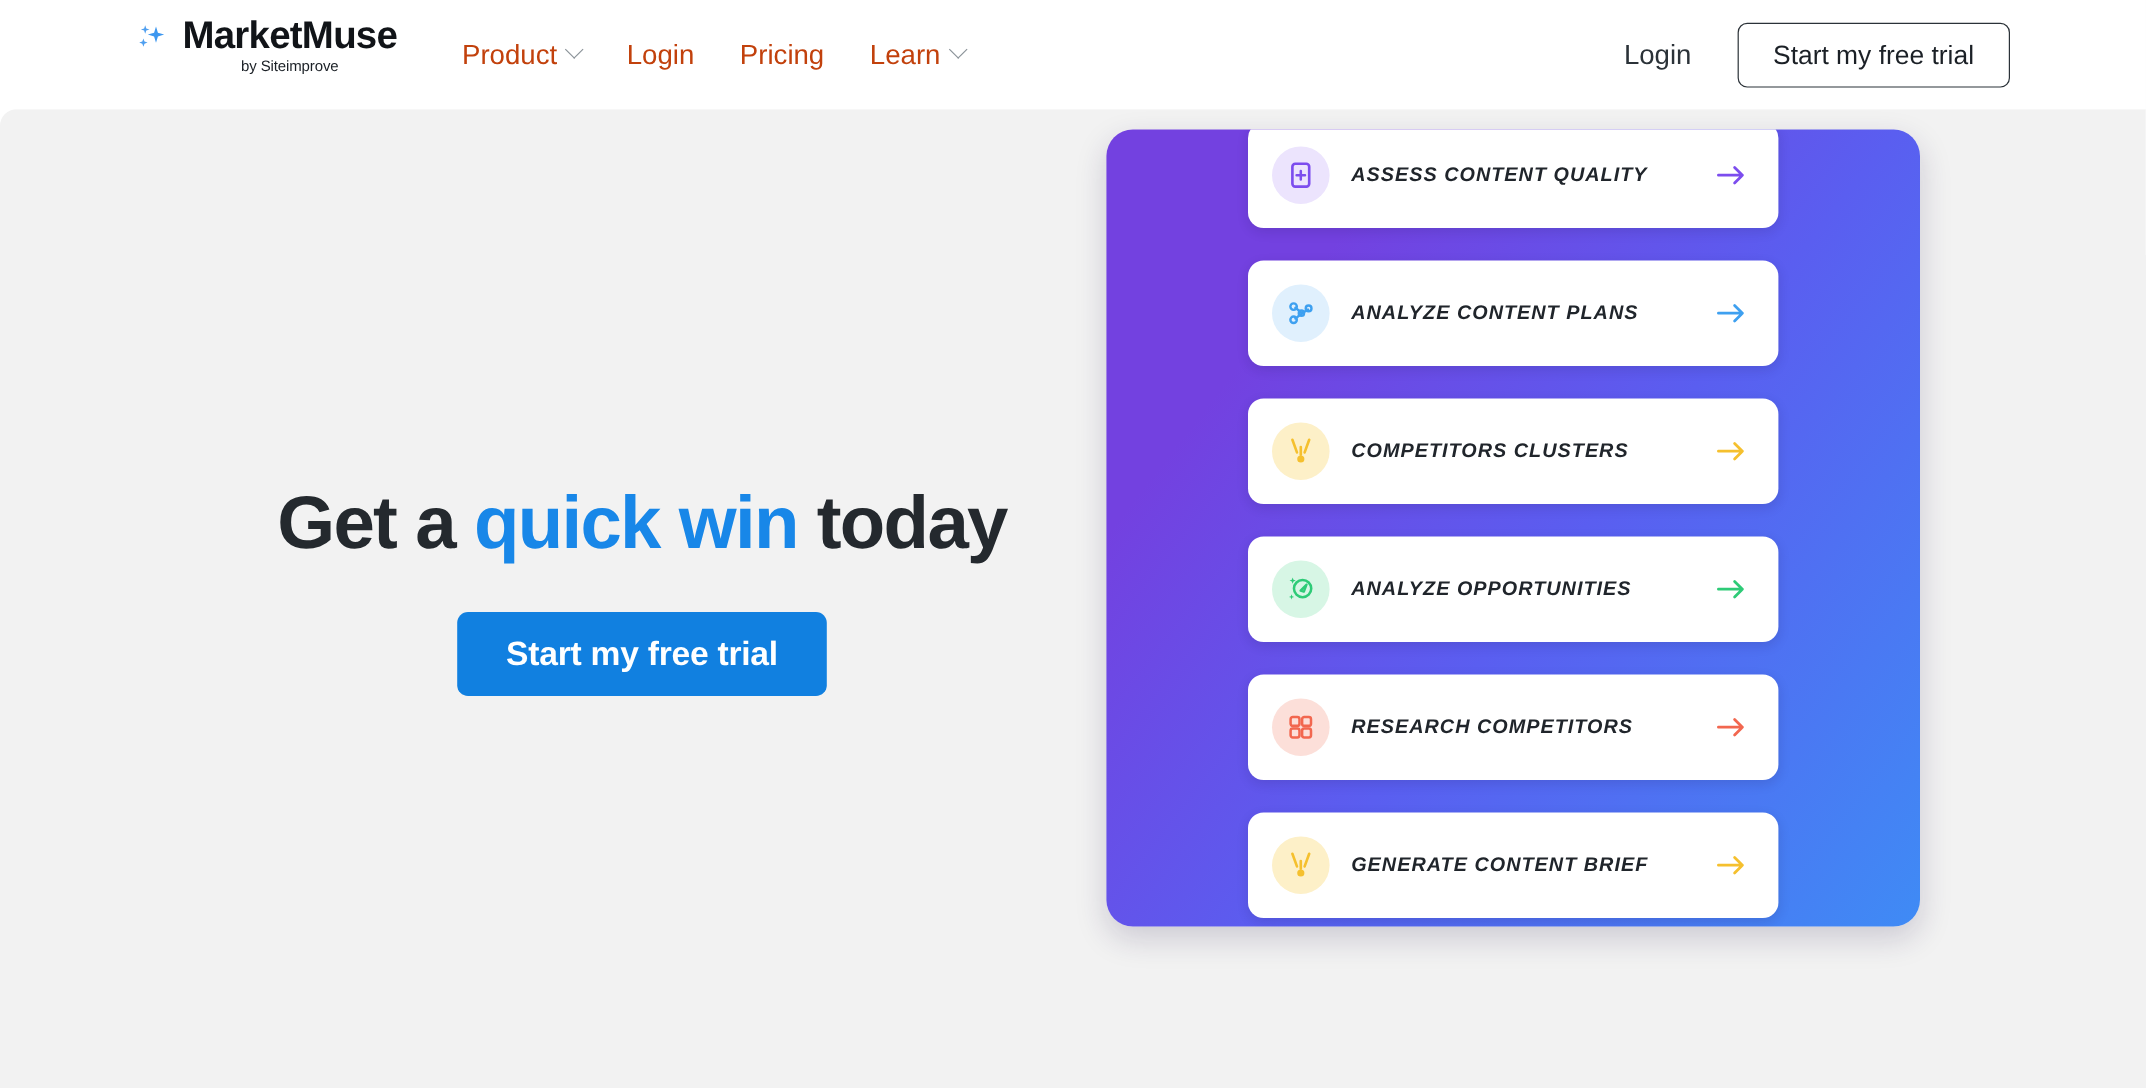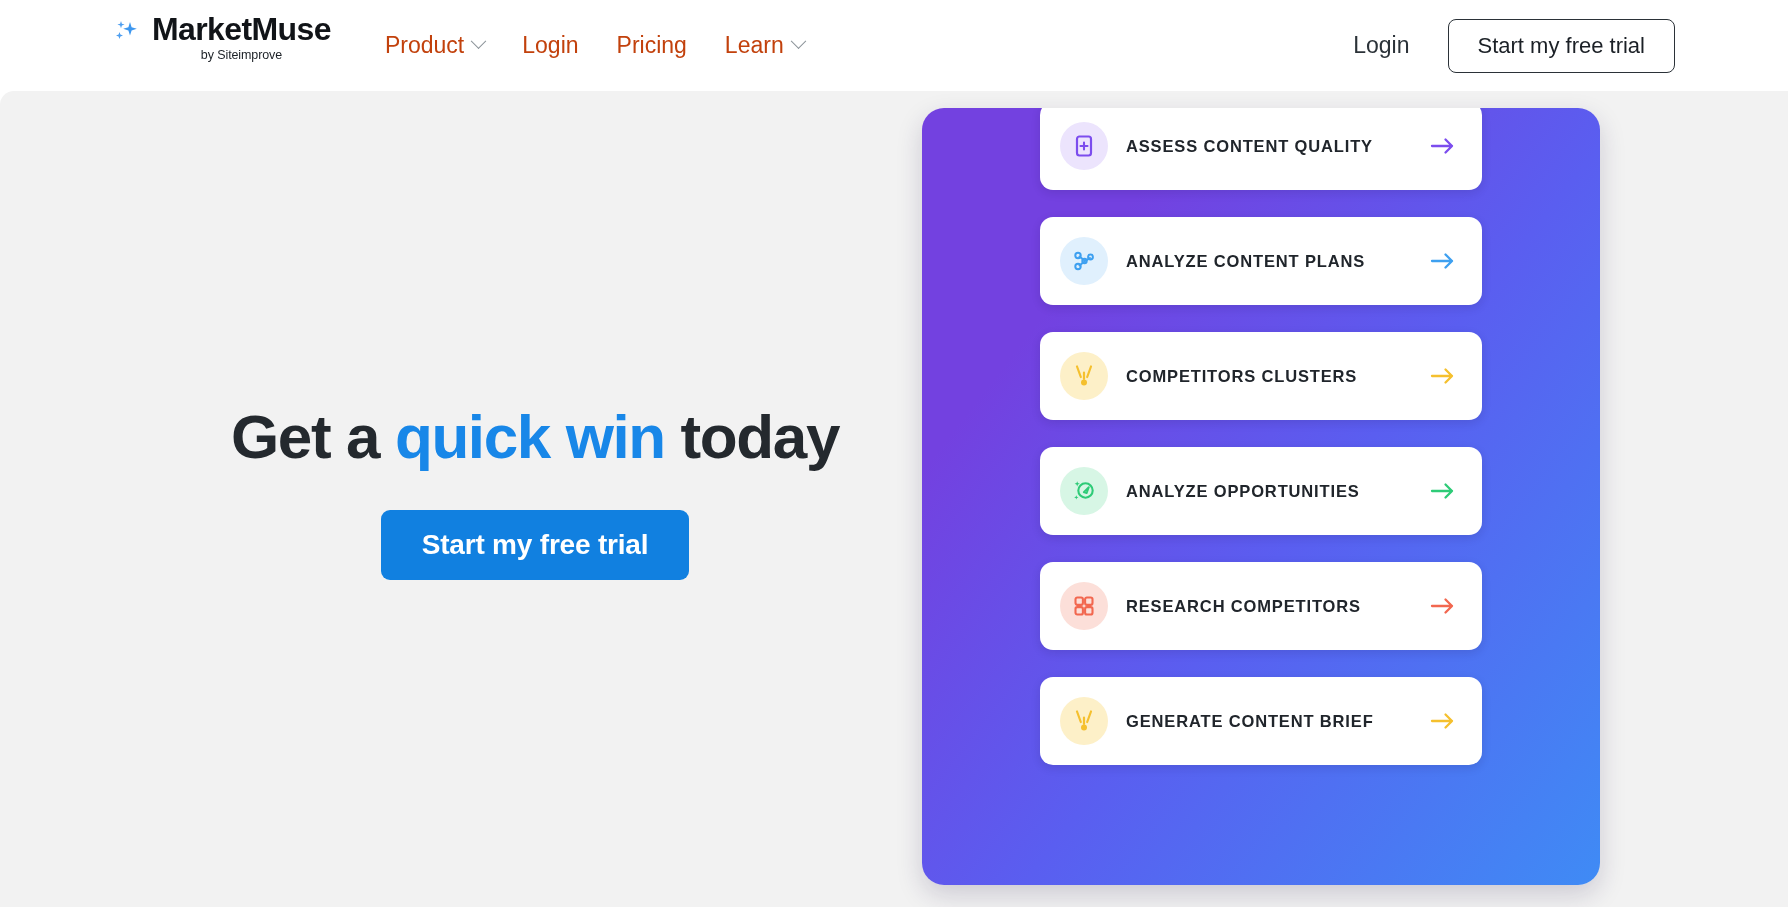--- a/index.html
+++ b/index.html
@@ -149,25 +149,26 @@
     font-family: "Liberation Sans", sans-serif;
     letter-spacing: -0.2px;
   }
 
   
   .panel {
     position: absolute;
     left: 922px;
     top: 17px;
     width: 678px;
-    height: 777px;
+    height: 664px;
     border-radius: 22px;
     background: linear-gradient(128deg, #7341e0 0%, #7341e0 22%, #5a5ef0 55%, #3f8bf5 100%);
     box-shadow: 0 10px 26px rgba(40,30,80,0.18);
     overflow: hidden;
+    font-style: italic;
   }
 
   .card-stack {
     position: absolute;
     left: 118px;
     top: -6px;
     width: 442px;
   }
   .feature-card {
     width: 442px;

